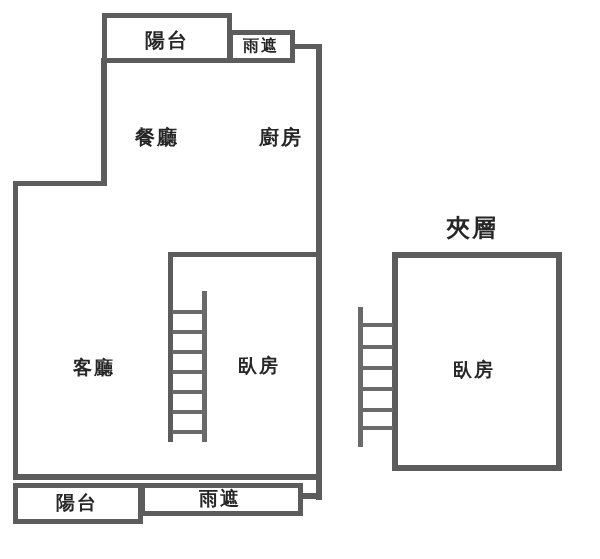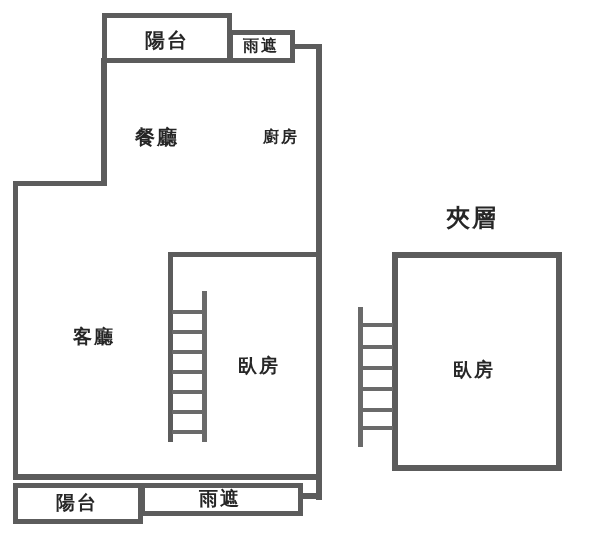--- a/index.html
+++ b/index.html
@@ -59,21 +59,21 @@
     <div class="lad" style="left:362px;top:345px;width:31px;height:4px"></div>
     <div class="lad" style="left:362px;top:366px;width:31px;height:4px"></div>
     <div class="lad" style="left:362px;top:387px;width:31px;height:4px"></div>
     <div class="lad" style="left:362px;top:408px;width:31px;height:4px"></div>
     <div class="lad" style="left:362px;top:426px;width:31px;height:4px"></div>
   </div>
 
   <div class="lbl" style="left:167px;top:40px;font-size:20px">陽台</div>
   <div class="lbl" style="left:261px;top:46px;font-size:16px">雨遮</div>
   <div class="lbl" style="left:157px;top:137px;font-size:20px">餐廳</div>
-  <div class="lbl" style="left:281px;top:137px;font-size:16px">廚房</div>
-  <div class="lbl" style="left:94px;top:336px;font-size:19px">客廳</div>
+  <div class="lbl" style="left:281px;top:137px;font-size:20px">廚房</div>
+  <div class="lbl" style="left:94px;top:367px;font-size:19px">客廳</div>
   <div class="lbl" style="left:259px;top:365px;font-size:19px">臥房</div>
   <div class="lbl" style="left:77px;top:502px;font-size:19px">陽台</div>
   <div class="lbl" style="left:220px;top:498px;font-size:19px">雨遮</div>
-  <div class="lbl" style="left:472px;top:218px;font-size:24px">夾層</div>
+  <div class="lbl" style="left:472px;top:228px;font-size:24px">夾層</div>
   <div class="lbl" style="left:474px;top:369px;font-size:19px">臥房</div>
 
 </div>
 
 </body></html>

